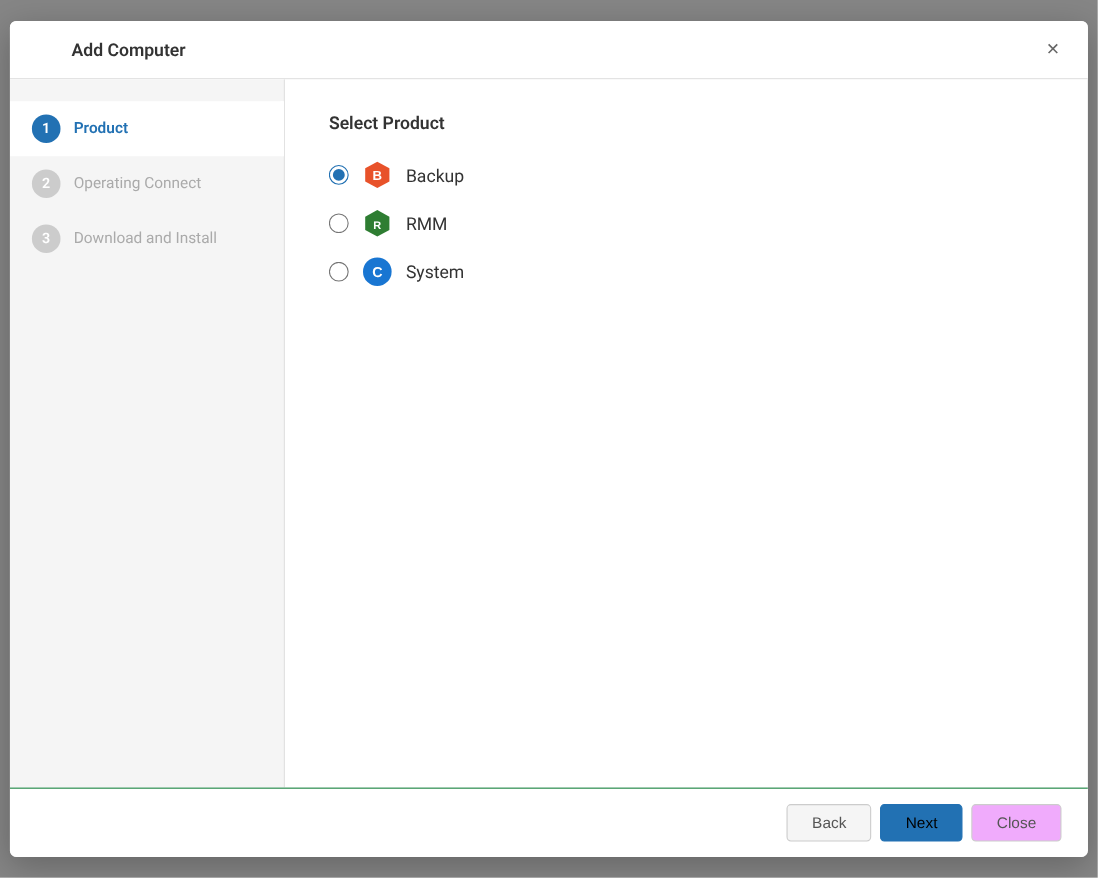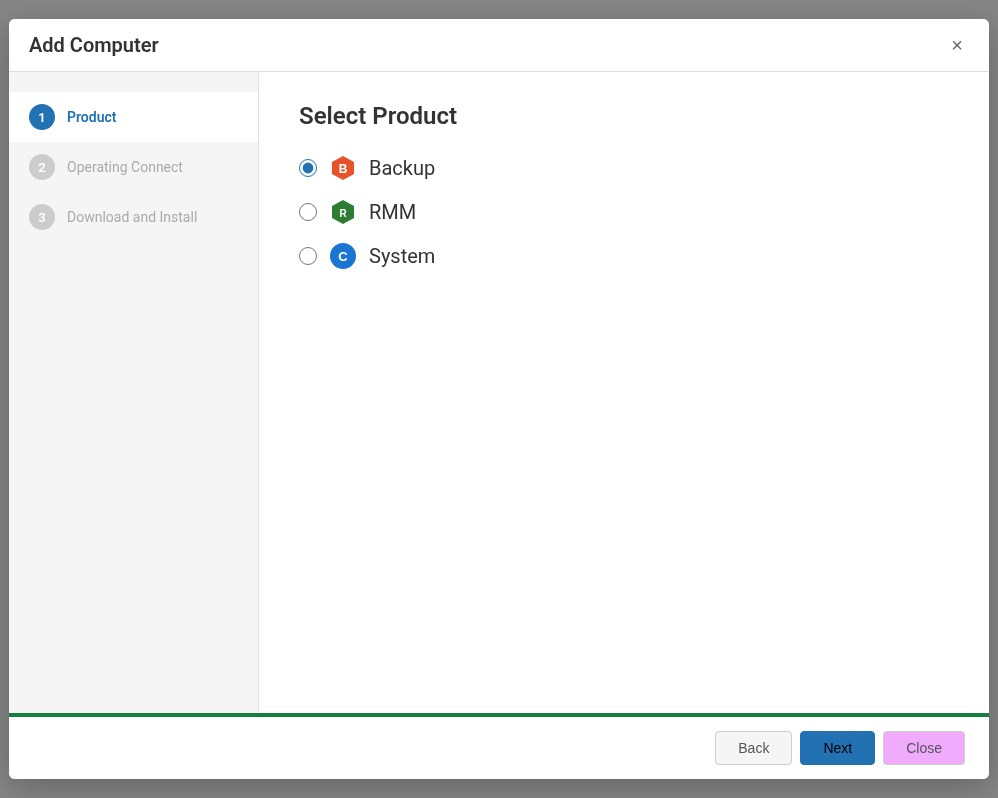--- a/index.html
+++ b/index.html
@@ -34,23 +34,24 @@
     .modal-header {
       display: flex;
       align-items: center;
       justify-content: space-between;
       padding: 14px 20px;
       border-bottom: 1px solid #e0e0e0;
       background: #fff;
       flex-shrink: 0;
     }
     .modal-title {
-      font-size: 20px;
+      font-size: 16px;
       font-weight: 600;
       color: #333;
+      margin-left: 36px;
     }
     .close-btn {
       background: none;
       border: none;
       cursor: pointer;
       font-size: 20px;
       color: #666;
       line-height: 1;
       padding: 2px 6px;
     }
@@ -105,21 +106,21 @@
     }
     .step-label.inactive {
       color: #aaa;
     }
     .main-content {
       flex: 1;
       padding: 30px 40px;
       overflow-y: auto;
     }
     .section-title {
-      font-size: 24px;
+      font-size: 16px;
       font-weight: 600;
       color: #333;
       margin-bottom: 24px;
     }
     .product-list {
       display: flex;
       flex-direction: column;
       gap: 16px;
     }
     .product-item {
@@ -128,29 +129,29 @@
       gap: 12px;
       cursor: pointer;
     }
     .radio-input {
       width: 18px;
       height: 18px;
       cursor: pointer;
       accent-color: #2271b3;
     }
     .product-name {
-      font-size: 20px;
+      font-size: 16px;
       color: #333;
     }
     .modal-footer {
       display: flex;
       align-items: center;
       justify-content: flex-end;
       padding: 14px 24px;
-      border-top: 4px solid #15803d;
+      border-top: 1px solid #15803d;
       background: #fff;
       gap: 8px;
       flex-shrink: 0;
     }
     .btn {
       padding: 8px 22px;
       border-radius: 4px;
       font-size: 14px;
       font-weight: 500;
       cursor: pointer;

